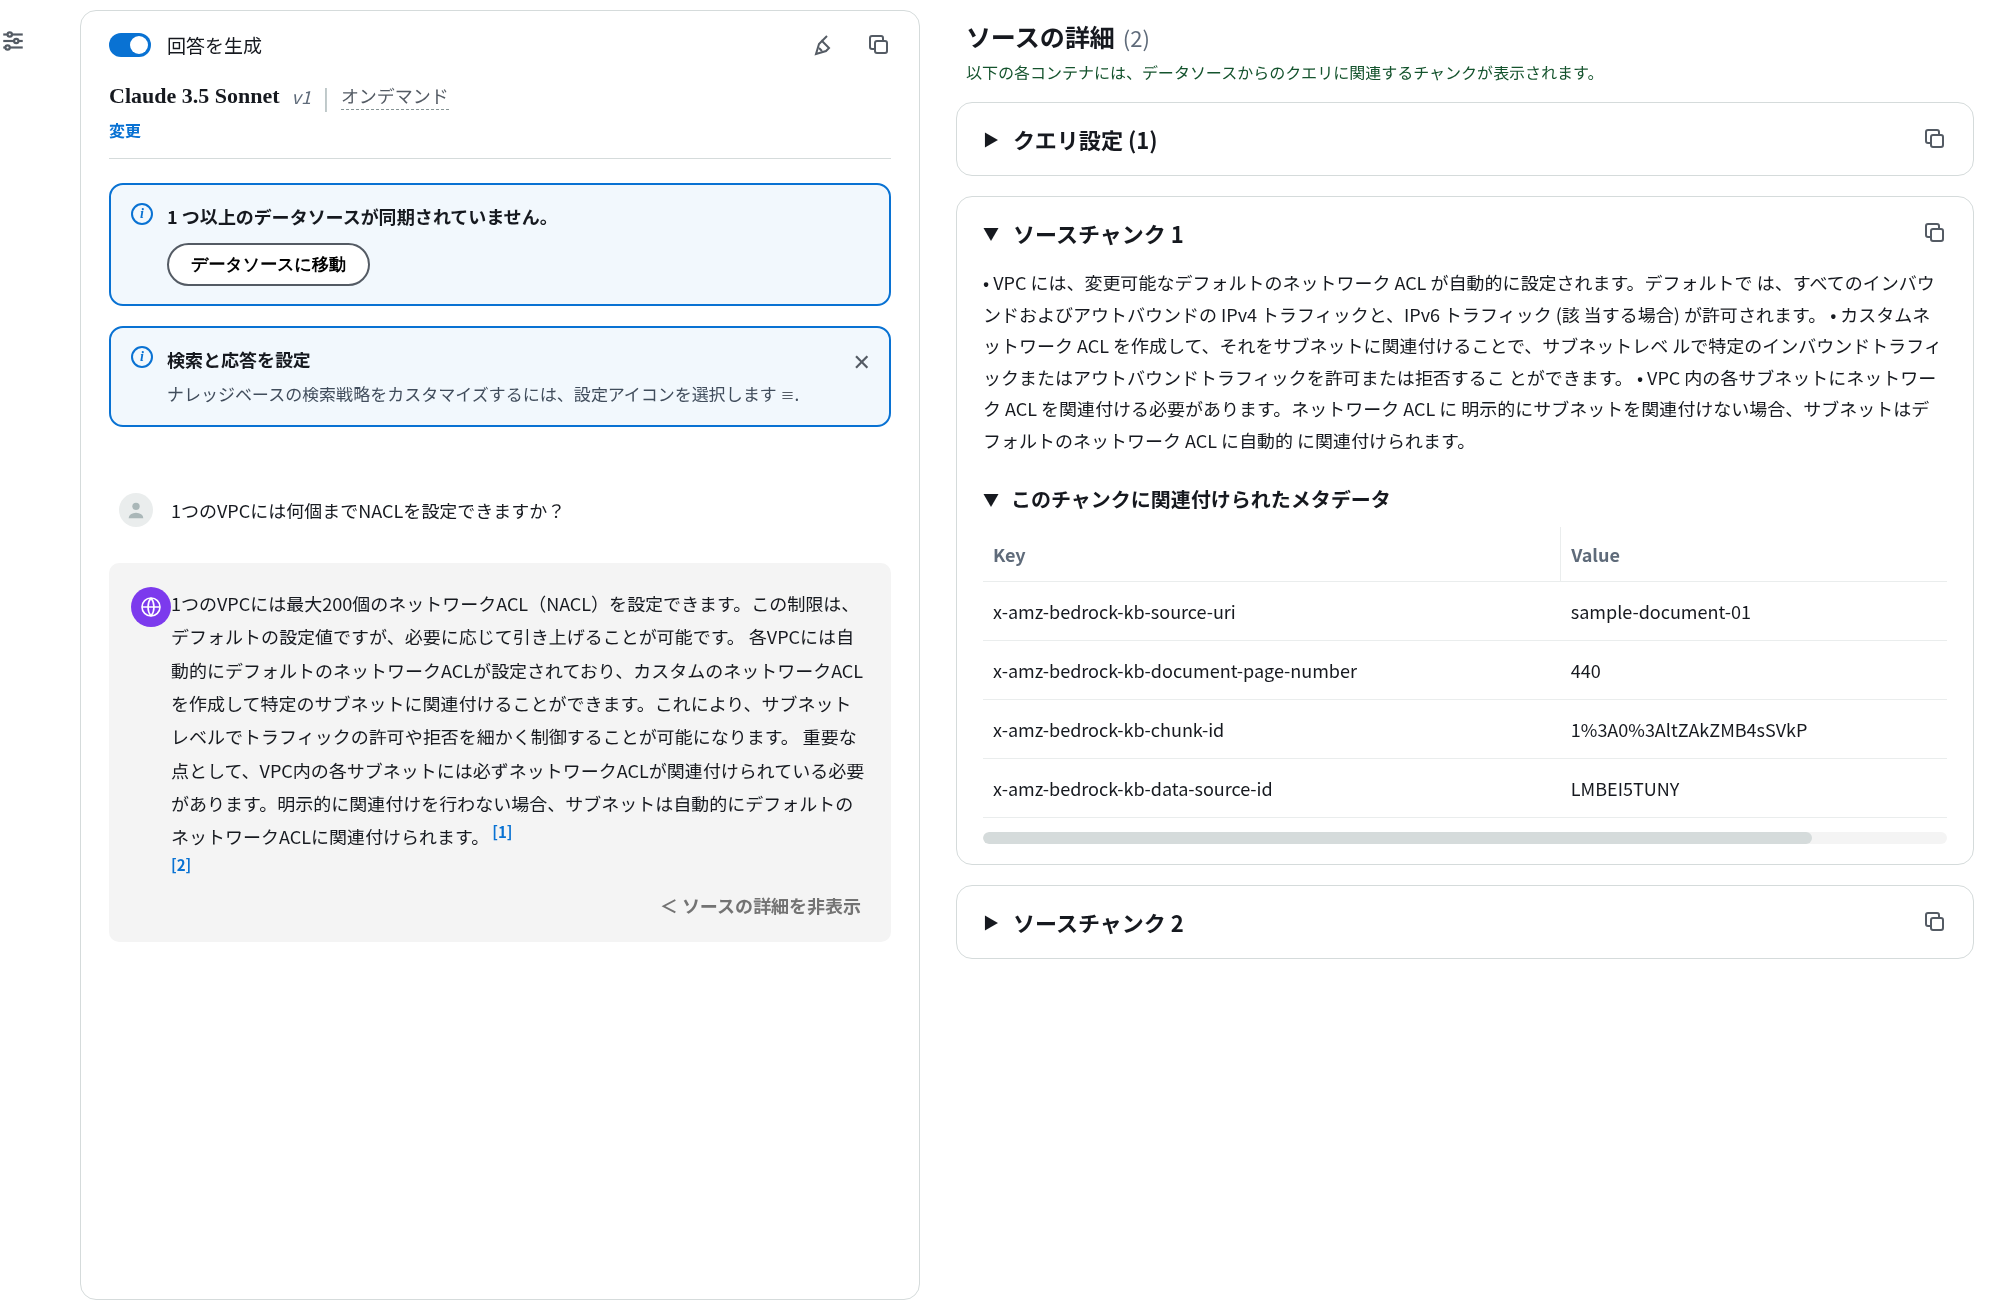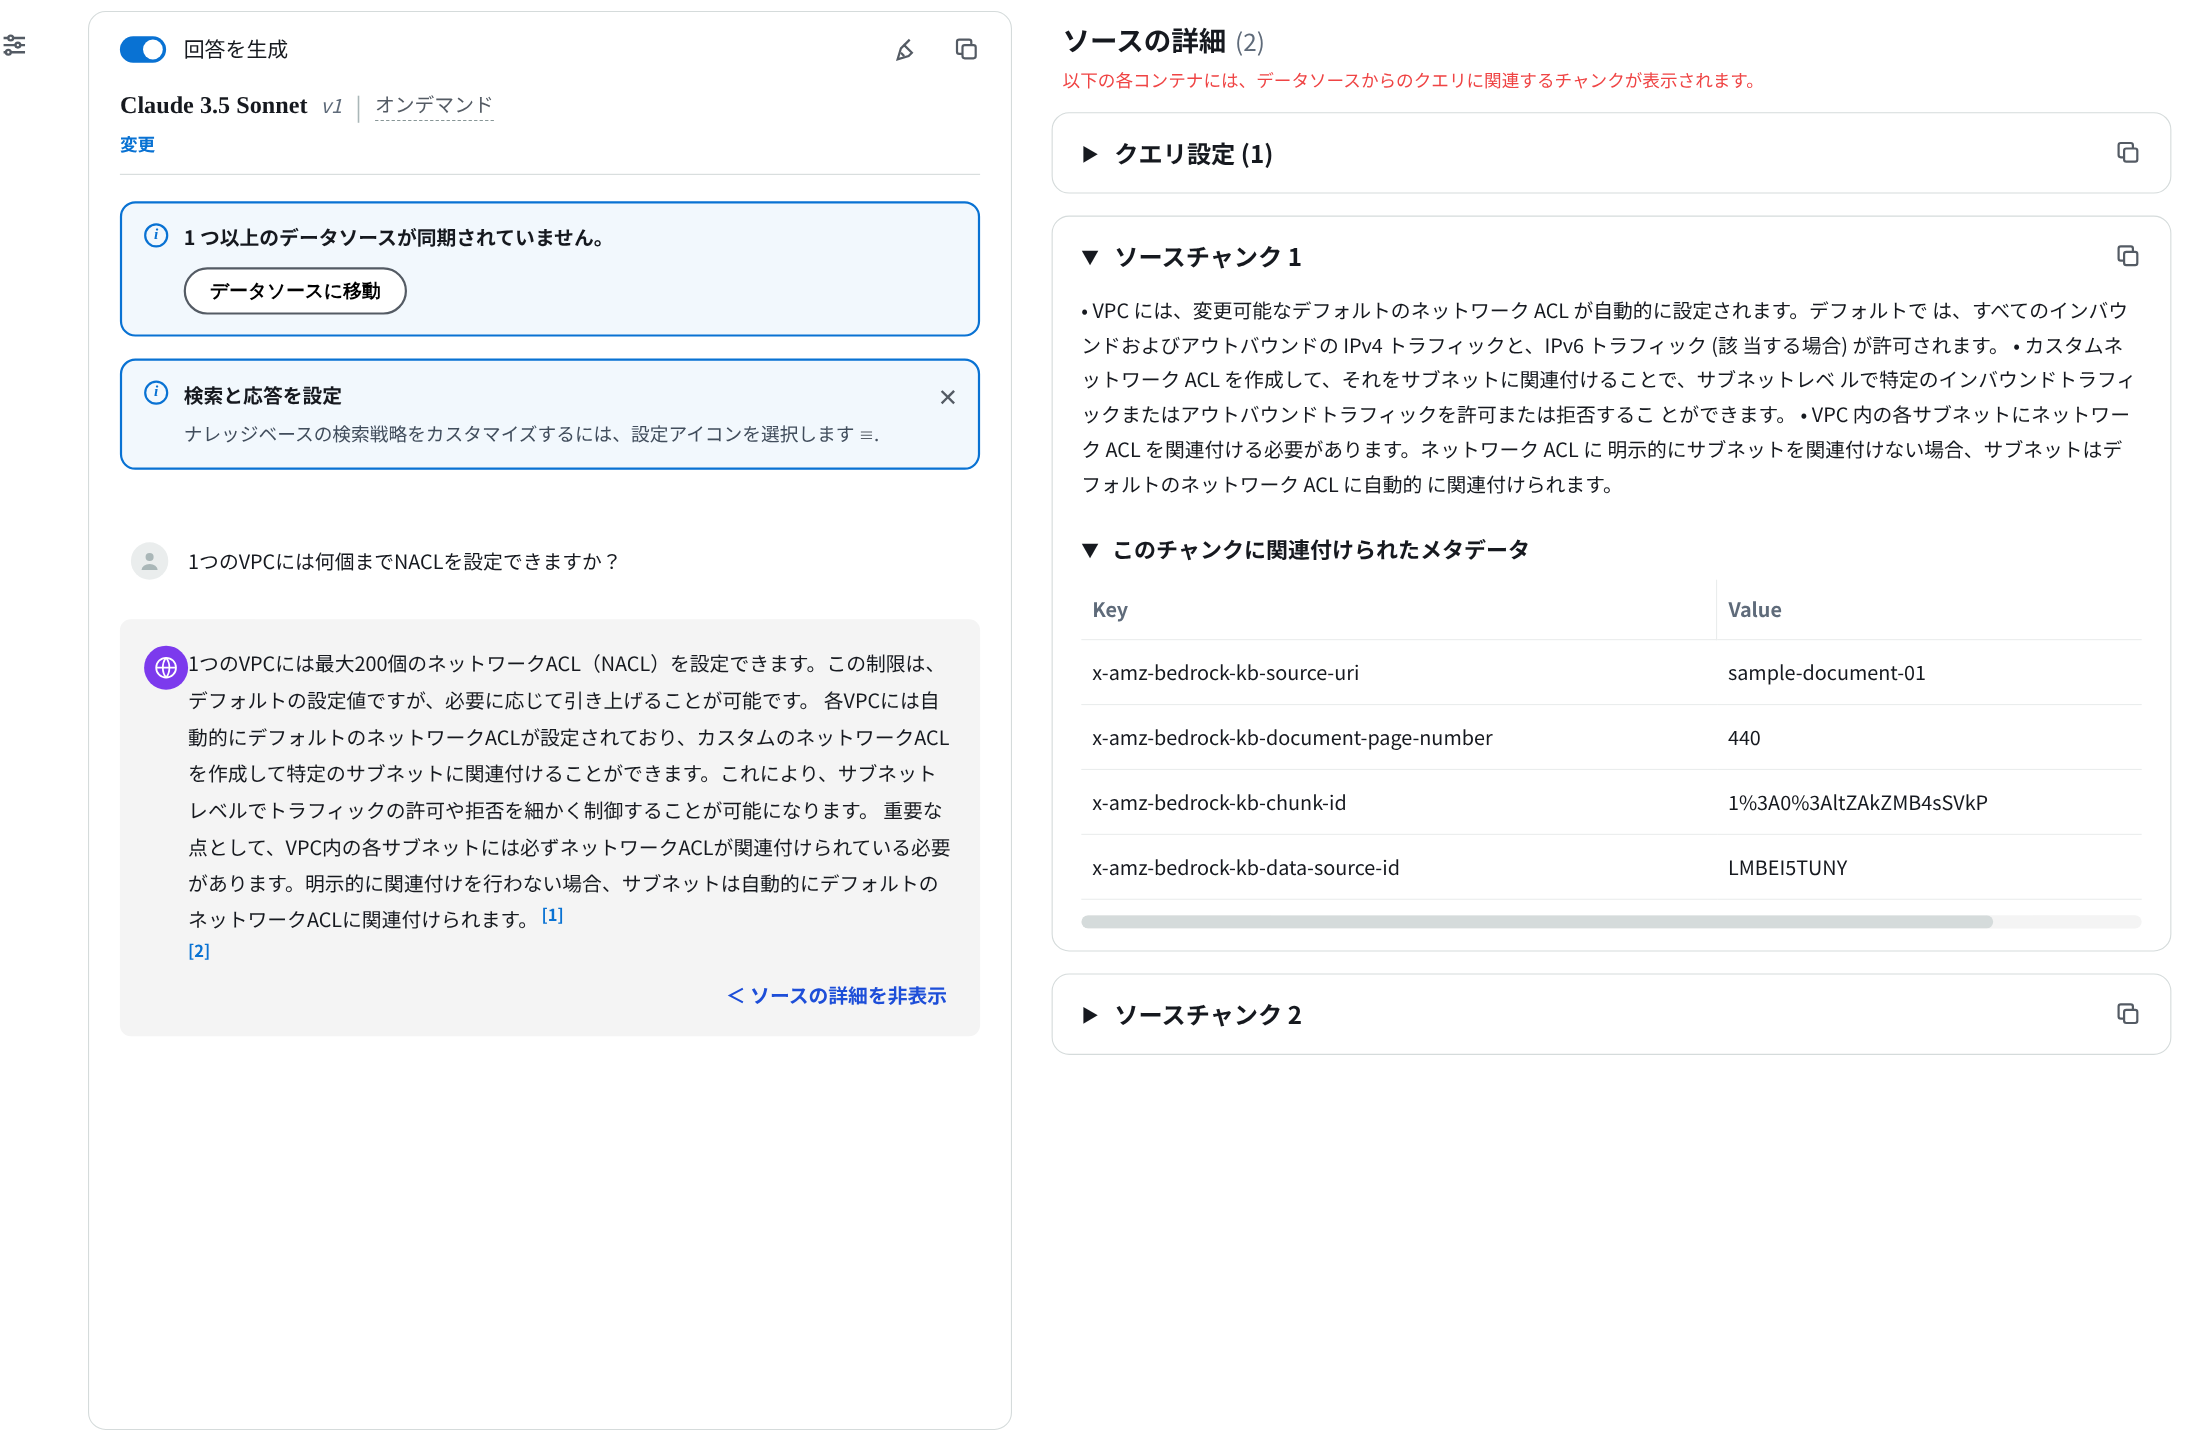--- a/index.html
+++ b/index.html
@@ -35,26 +35,26 @@
   .btn-outline { display: inline-block; border: 2px solid #545b64; border-radius: 22px; padding: 8px 22px; font-size: 17px; font-weight: 700; cursor: pointer; margin-top: 14px; background: #fff; }
   .inline-sliders { display:inline-block; font-size: 14px; color:#545b64; }
   .chat-area { flex: 1; overflow: auto; padding: 10px 6px 0 6px; }
   .user-msg { display: flex; align-items: center; gap: 18px; padding: 18px 10px; margin: 18px 0; }
   .avatar-user { width: 34px; height: 34px; border-radius: 50%; background: #eaeded; display: flex; align-items: center; justify-content: center; font-size: 20px; color: #879596; }
   .user-text { font-size: 18px; }
   .assistant-msg { display: flex; background: #f4f4f4; border-radius: 10px; padding: 24px 22px; margin-top: 18px; }
   .avatar-ai { width: 40px; height: 40px; border-radius: 50%; background: #7c3aed; color: #fff; display: flex; align-items: center; justify-content: center; font-size: 20px; flex-shrink: 0; }
   .assistant-text { font-size: 18px; line-height: 1.85; }
   .cite { color: #0972d3; font-weight: 700; font-size: 15px; vertical-align: super; }
-  .hide-source { text-align: right; color: #1d4ed8; font-size: 18px; font-weight: 700; padding: 12px 8px 0 0; cursor: pointer; }
+  .hide-source { text-align: right; color: #737373; font-size: 18px; font-weight: 700; padding: 12px 8px 0 0; cursor: pointer; }
 
   .rp-title-row { display: flex; align-items: baseline; gap: 8px; padding: 8px 10px 6px 10px; }
   .rp-title { font-size: 25px; font-weight: 700; }
   .rp-count { font-size: 22px; color: #5f6b7a; }
-  .rp-sub { font-size: 16px; color: #ef4444; padding: 0 10px 18px 10px; }
+  .rp-sub { font-size: 16px; color: #14532d; padding: 0 10px 18px 10px; }
   .section { border: 1px solid #d5dbdb; border-radius: 16px; margin-bottom: 20px; padding: 20px 26px; }
   .section-head { display: flex; align-items: center; gap: 14px; }
   .caret { font-size: 16px; color: #16191f; }
   .section-title { font-size: 22px; font-weight: 700; flex: 1; }
   .copy-icon { font-size: 22px; color: #545b64; cursor: pointer; }
   .chunk-body { font-size: 18px; line-height: 1.75; color: #16191f; margin-top: 18px; }
   .meta-head { display: flex; align-items: center; gap: 12px; margin-top: 28px; }
   .meta-title { font-size: 20px; font-weight: 700; }
   .meta-table { width: 100%; margin-top: 14px; border-collapse: collapse; }
   .meta-table th { text-align: left; font-size: 18px; font-weight: 700; color: #5f6b7a; padding: 14px 10px; border-bottom: 1px solid #eaeded; }

